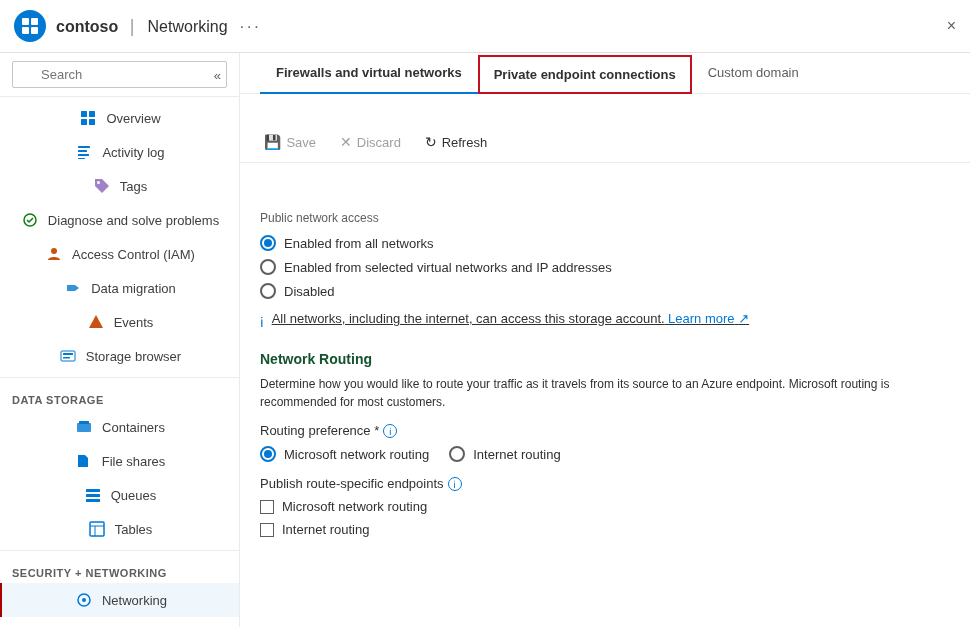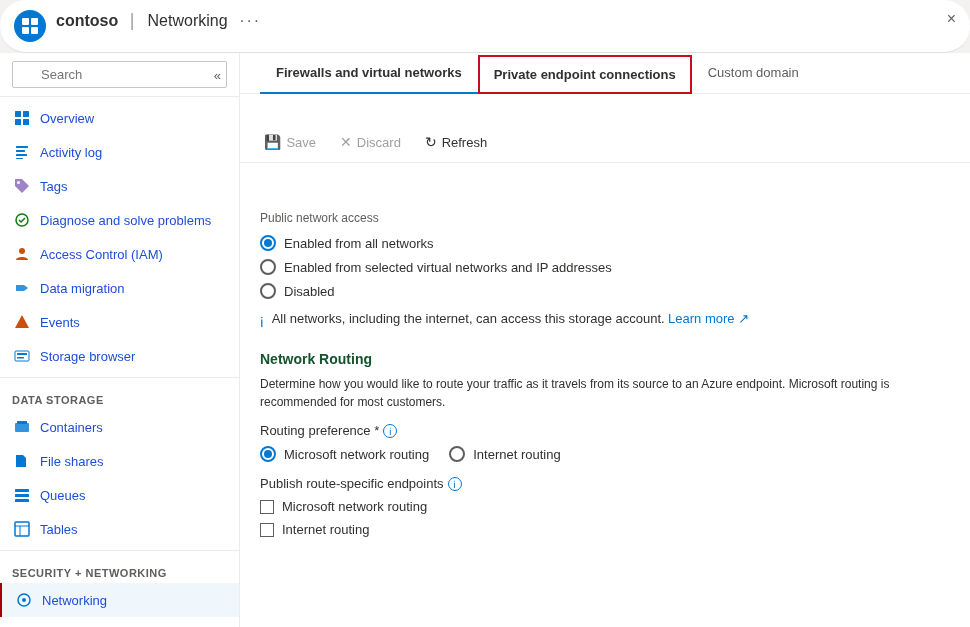--- a/index.html
+++ b/index.html
@@ -1,23 +1,22 @@
 <!DOCTYPE html>
 <html><head>
   <meta charset="utf-8">
   <style>
     * { box-sizing: border-box; margin: 0; padding: 0; font-family: 'Segoe UI', sans-serif; font-size: 13px; }
     body { width: 970px; height: 627px; overflow: hidden; background: #f3f2f1; display: flex; flex-direction: column; }
 
     
     .title-bar {
-      display: flex; align-items: flex-start; background: white;
+      display: flex; align-items: center; background: white;
       padding: 10px 14px; border-bottom: 1px solid #e0e0e0;
       flex-shrink: 0;
-      border-radius: 26px;
     }
     .title-bar-logo {
       width: 32px; height: 32px; margin-right: 10px;
       background: #0078d4; border-radius: 50%; display: flex; align-items: center; justify-content: center;
     }
     .title-bar-logo svg { width: 20px; height: 20px; }
     .title-bar-title { font-size: 16px; font-weight: 600; color: #323130; }
     .title-bar-divider { color: #a19f9d; margin: 0 8px; font-size: 18px; }
     .title-bar-subtitle { font-size: 16px; color: #323130; }
     .title-bar-sub { font-size: 11px; color: #605e5c; display: block; }
@@ -43,21 +42,21 @@
     .search-wrapper { position: relative; }
     .search-icon-abs {
       position: absolute; left: 8px; top: 50%; transform: translateY(-50%);
       color: #605e5c; font-size: 12px; pointer-events: none;
     }
     .sidebar-collapse { position: absolute; right: 8px; top: 50%; transform: translateY(-50%); cursor: pointer; color: #605e5c; }
 
     .sidebar-nav { padding: 4px 0; flex: 1; }
     .sidebar-item {
       display: flex; align-items: center; padding: 7px 12px;
-      cursor: pointer; color: #1d4ed8; text-decoration: none;
+      cursor: pointer; color: #404040; text-decoration: none; justify-content: center;
     }
     .sidebar-item.active-highlight { background: #fde7e9; border-left: 2px solid #a80000; }
     .sidebar-item-icon { width: 20px; height: 20px; margin-right: 8px; display: flex; align-items: center; justify-content: center; flex-shrink: 0; }
     .sidebar-section-label {
       padding: 12px 12px 4px 12px; font-size: 11px; font-weight: 600;
       color: #605e5c; text-transform: uppercase; letter-spacing: 0.5px;
     }
     .sidebar-divider { height: 1px; background: #edebe9; margin: 4px 0; }
 
     
@@ -104,21 +103,21 @@
     .radio-circle.selected::after {
       content: ''; width: 8px; height: 8px; border-radius: 50%; background: #0078d4;
     }
     .radio-circle.empty { border-color: #605e5c; }
     .radio-label { color: #323130; }
 
     .info-bar {
       display: flex; align-items: flex-start; gap: 8px; color: #323130; margin-bottom: 20px;
     }
     .info-icon { color: #0078d4; font-size: 14px; flex-shrink: 0; margin-top: 1px; }
-    .info-text { font-size: 12px; color: #323130; }
+    .info-text { font-size: 12px; color: #323130; text-decoration: underline; }
     .learn-more { color: #0078d4; text-decoration: none; cursor: pointer; }
 
     
     .section-title { font-size: 14px; font-weight: 700; color: #14532d; margin-bottom: 8px; }
     .section-desc { font-size: 12px; color: #323130; margin-bottom: 12px; line-height: 1.5; }
 
     .routing-pref-label { font-size: 12px; color: #323130; margin-bottom: 8px; display: flex; align-items: center; gap: 4px; }
     .info-circle { display: inline-flex; align-items: center; justify-content: center; width: 14px; height: 14px; border-radius: 50%; border: 1px solid #0078d4; color: #0078d4; font-size: 10px; cursor: pointer; }
 
     .radio-row { display: flex; align-items: center; gap: 20px; margin-bottom: 14px; }

